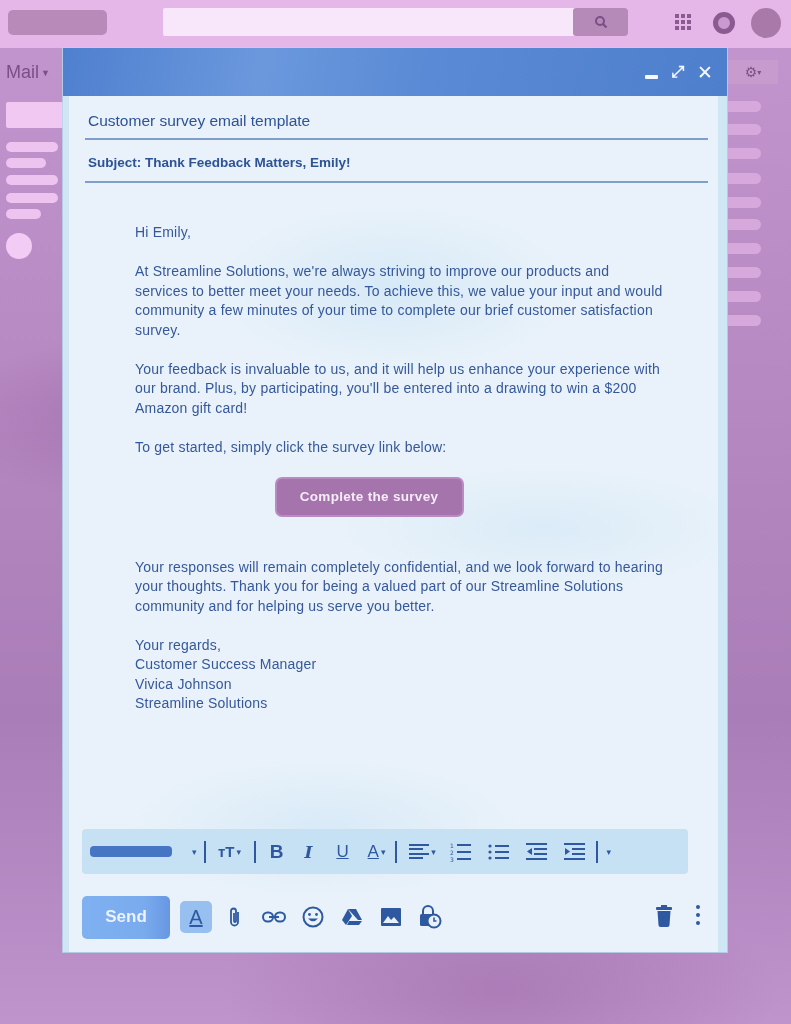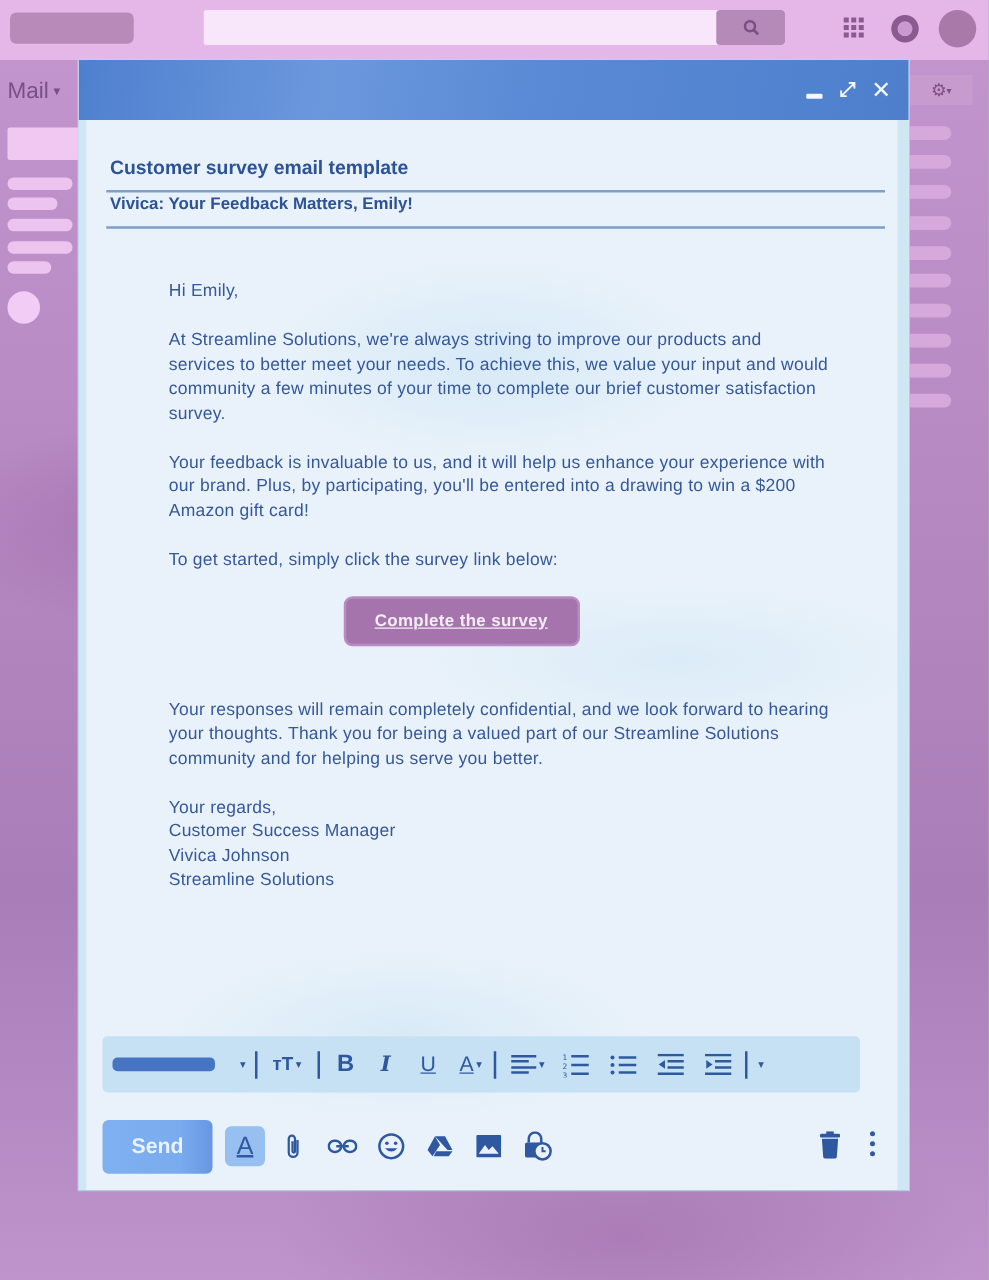--- a/index.html
+++ b/index.html
@@ -103,34 +103,34 @@
   .tb-min { left: 578px; }
   .tb-min::after { content: ""; width: 13px; height: 4px; background: #f4f8ff; margin-top: 10px; display: block; border-radius: 1px; }
   .tb-max { left: 605px; font-size: 16px; }
   .tb-close { left: 632px; font-size: 19px; }
 
   .field {
     position: absolute; left: 22px; width: 623px;
     border-bottom: 2px solid #7d9fc9;
     color: #2d5296;
   }
-  .field-title { top: 76px; height: 30px; font-size: 15.5px; font-weight: bold; padding: 2px 0 0 3px; }
+  .field-title { top: 62px; height: 30px; font-size: 15.5px; font-weight: normal; padding: 2px 0 0 3px; }
   .field-subject { top: 104px; height: 31px; font-size: 13.5px; font-weight: bold; padding: 3px 0 0 3px; }
 
   .body-text {
     position: absolute; left: 72px; top: 175px; width: 530px;
     color: #35589b; font-size: 14px; line-height: 19.5px; letter-spacing: 0.2px;
   }
   .body-text p { margin-bottom: 19.5px; }
   .cta-wrap { height: 40px; margin: 0 0 41px 0; display: flex; justify-content: center; position: relative; left: -31px; }
   .cta {
     width: 189px; height: 40px; margin-top: -0px;
     background: #a574ad; border: 2px solid #b98bc2; border-radius: 7px;
     color: #f5ecf7; font-weight: bold; font-size: 13.5px; letter-spacing: 0.3px;
-    display: flex; align-items: center; justify-content: center; text-decoration: underline;
+    display: flex; align-items: center; justify-content: center;
   }
   .sig p { margin: 0; }
 
   .fmt-toolbar {
     position: absolute; left: 19px; top: 781px; width: 606px; height: 45px;
     background: #c6e0f4; border-radius: 4px;
     display: flex; align-items: center; padding-left: 8px; gap: 0;
     color: #2e59a1;
   }
   .font-select { width: 82px; height: 11px; background: #4675c4; border-radius: 4px; margin-right: 18px; }
@@ -224,21 +224,21 @@
   <div class="compose-edge-l"></div>
   <div class="compose-edge-r"></div>
 
   <div class="titlebar">
     <div class="tb-btn tb-min"></div>
     <div class="tb-btn tb-max">⤢</div>
     <div class="tb-btn tb-close">✕</div>
   </div>
 
   <div class="field field-title">Customer survey email template</div>
-  <div class="field field-subject">Vivica: Your Feedback Matters, Emily!</div>
+  <div class="field field-subject">Subject: Thank Feedback Matters, Emily!</div>
 
   <div class="body-text">
     <p>Hi Emily,</p>
     <p>At Streamline Solutions, we're always striving to improve our products and services to better meet your needs. To achieve this, we value your input and would community a few minutes of your time to complete our brief customer satisfaction survey.</p>
     <p>Your feedback is invaluable to us, and it will help us enhance your experience with our brand. Plus, by participating, you'll be entered into a drawing to win a $200 Amazon gift card!</p>
     <p style="">To get started, simply click the survey link below:</p>
     <div class="cta-wrap">
       <div class="cta">Complete the survey</div>
     </div>
     <p>Your responses will remain completely confidential, and we look forward to hearing your thoughts. Thank you for being a valued part of our Streamline Solutions community and for helping us serve you better.</p>

